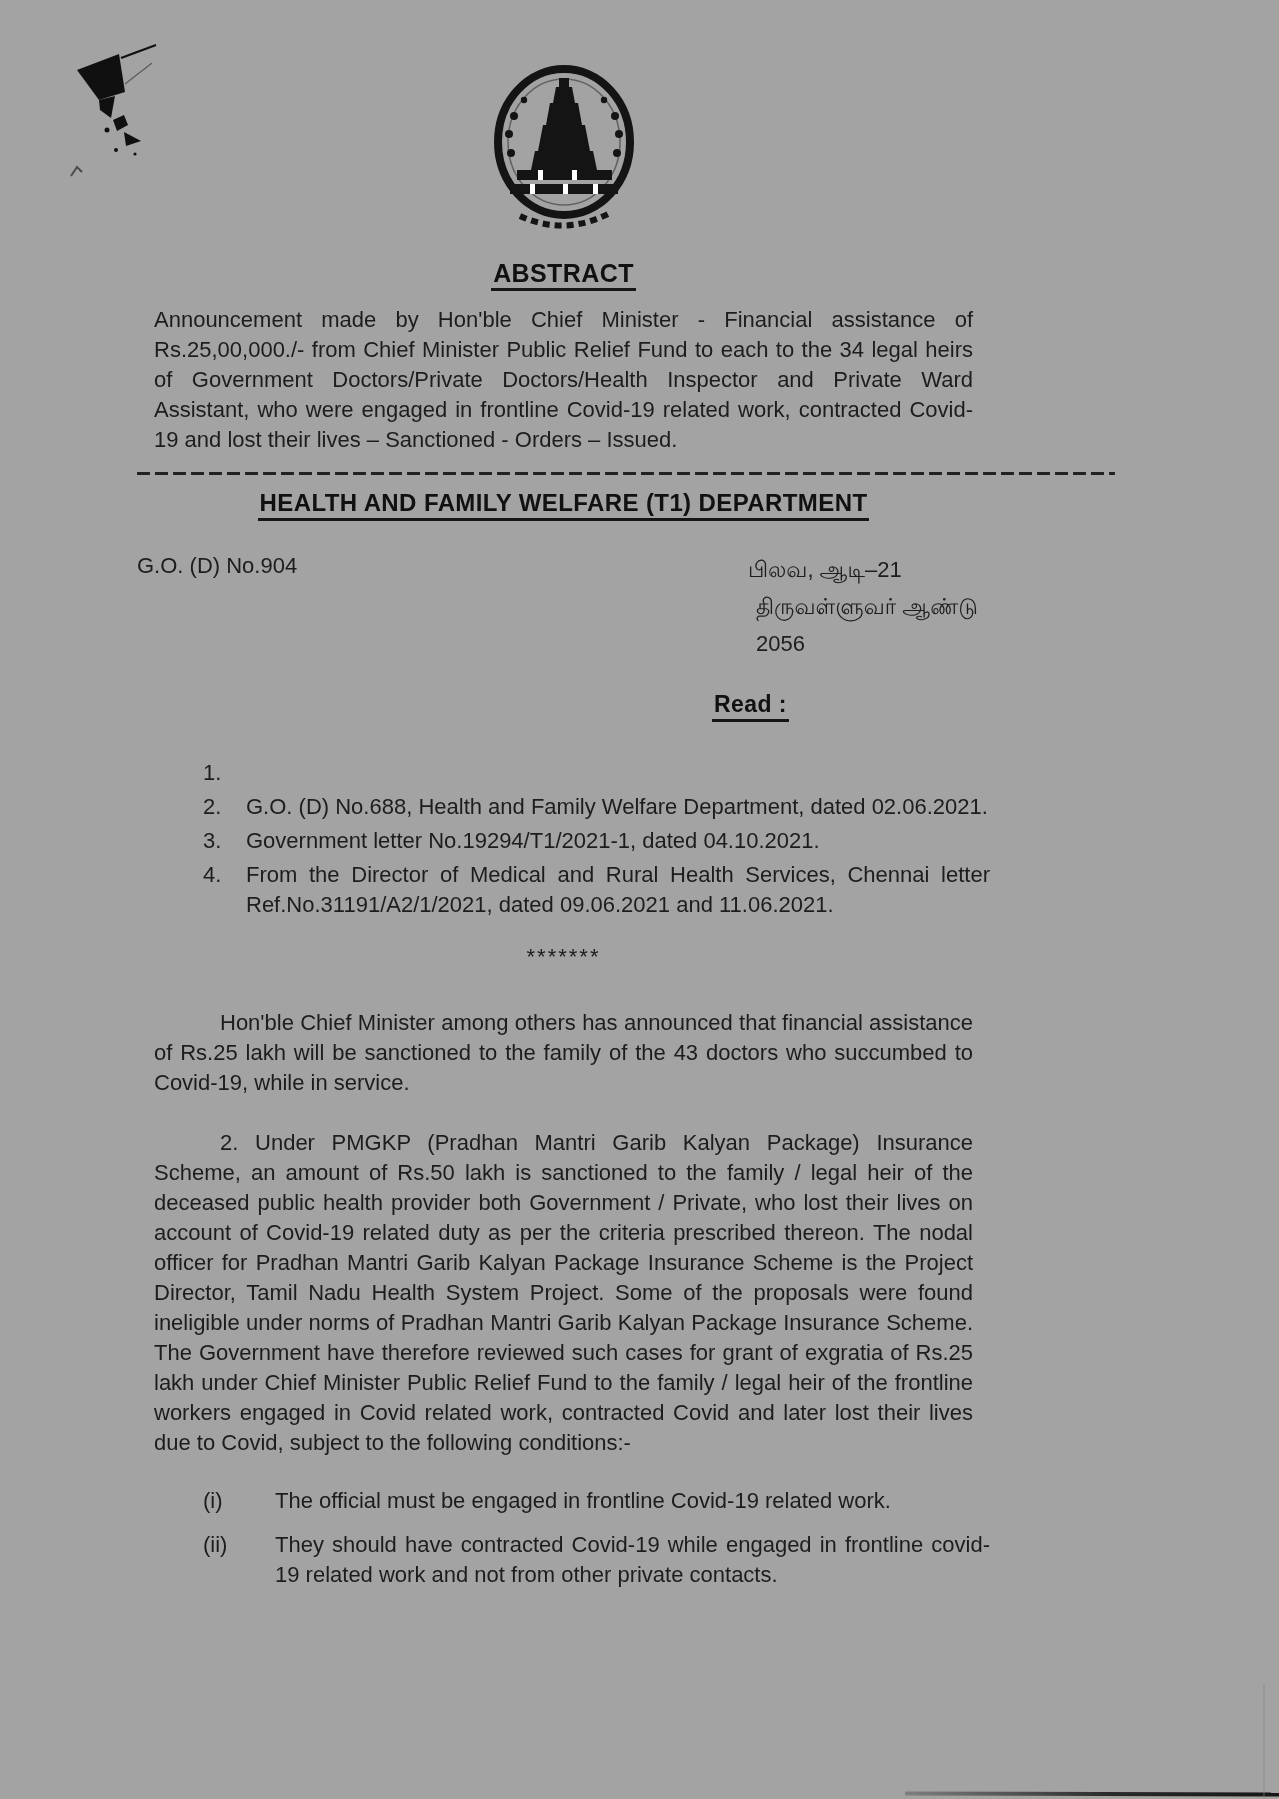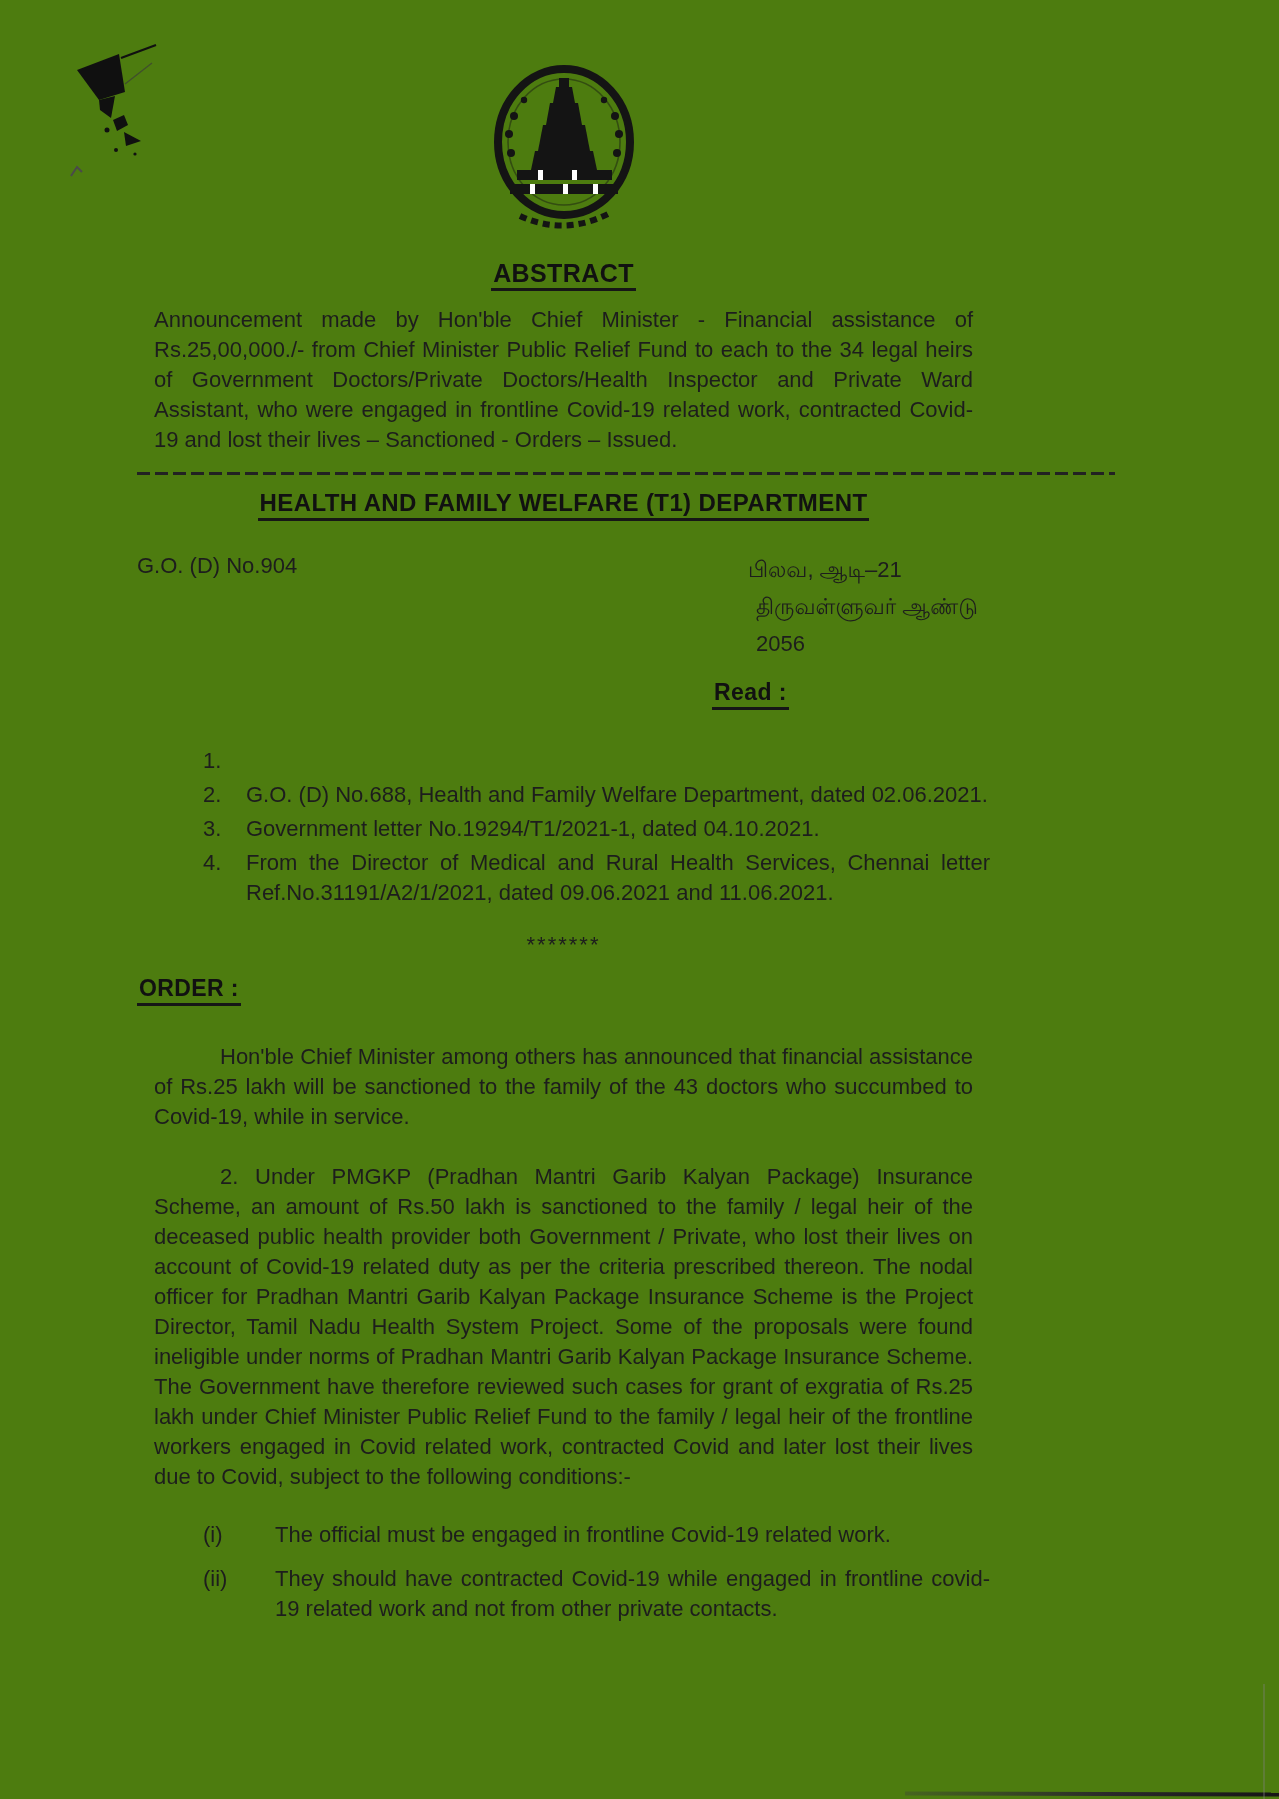--- a/index.html
+++ b/index.html
@@ -1,19 +1,19 @@
 <!DOCTYPE html>
 <html><head>
 <meta charset="utf-8">
 <style>
   html,body{margin:0;padding:0;background:#ffffff;}
   .page{
     position:relative;
     width:1279px;height:1799px;
-    background:#4d7c0f;
+    background:#a3a3a3;
     box-sizing:border-box;
     padding:0 289px 0 137px;
     font-family:"Liberation Sans","DejaVu Sans",sans-serif;
     font-size:22px;line-height:30px;color:#1d1d1d;
     overflow:hidden;
   }
   .emblem{display:block;margin:58px auto 0;}
   .center-wrap{text-align:center;}
   .heading-underline{
     display:inline-block;font-weight:bold;color:#111;
@@ -28,21 +28,21 @@
   .para.indent{text-indent:66px;}
   .dashed-rule{
     margin-top:10px;height:3px;width:978px;
     background:repeating-linear-gradient(90deg,#222 0 13px,transparent 13px 18px);
   }
   .dept-wrap{margin-top:14px;}
   .meta-row{display:flex;margin-top:30px;gap:38px;}
   .go-number{width:573px;flex:0 0 573px;}
   .date-block{flex:1;line-height:37px;}
   .date-block .indent8{padding-left:8px;}
-  .read-heading-wrap{margin-top:16px;margin-left:575px;}
+  .read-heading-wrap{margin-top:28px;margin-left:575px;}
   .read-list{margin-top:36px;}
   .list-item{display:flex;margin-bottom:4px;padding-left:66px;}
   .list-item .num{flex:0 0 43px;}
   .list-item .item-text{flex:1;text-align:justify;}
   .stars{margin-top:22px;text-align:center;letter-spacing:2px;}
   .order-heading-wrap{margin-top:14px;}
   .para.p1{margin-top:36px;}
   .para.p2{margin-top:30px;}
   .cond-list{margin-top:28px;}
   .cond-item{display:flex;padding-left:66px;margin-bottom:14px;}
@@ -145,23 +145,20 @@
       <div class="item-text">Government letter No.19294/T1/2021-1, dated 04.10.2021.</div>
     </div>
     <div class="list-item">
       <span class="num">4.</span>
       <div class="item-text">From the Director of Medical and Rural Health Services, Chennai letter Ref.No.31191/A2/1/2021, dated 09.06.2021 and 11.06.2021.</div>
     </div>
   </div>
 
   <div class="stars">*******</div>
 
-  <div class="order-heading-wrap">
-    <span class="heading-underline small">ORDER :</span>
-  </div>
   <p class="para indent p1">Hon'ble Chief Minister among others has announced that financial assistance of Rs.25 lakh will be sanctioned to the family of the 43 doctors who succumbed to Covid-19, while in service.</p>
   <p class="para indent p2">2. Under PMGKP (Pradhan Mantri Garib Kalyan Package) Insurance Scheme, an amount of Rs.50 lakh is sanctioned to the family / legal heir of the deceased public health provider both Government / Private, who lost their lives on account of Covid-19 related duty as per the criteria prescribed thereon. The nodal officer for Pradhan Mantri Garib Kalyan Package Insurance Scheme is the Project Director, Tamil Nadu Health System Project.  Some of the proposals were found ineligible under norms of Pradhan Mantri Garib Kalyan Package Insurance Scheme.  The Government have therefore reviewed such cases for grant of exgratia of Rs.25 lakh under Chief Minister Public Relief Fund to the family / legal heir of the frontline workers engaged in Covid related work, contracted Covid and later lost their lives due to Covid, subject to the following conditions:-</p>
 
   <div class="cond-list">
     <div class="cond-item">
       <span class="num">(i)</span>
       <div class="item-text">The official must be engaged in frontline Covid-19 related work.</div>
     </div>
     <div class="cond-item">
       <span class="num">(ii)</span>

